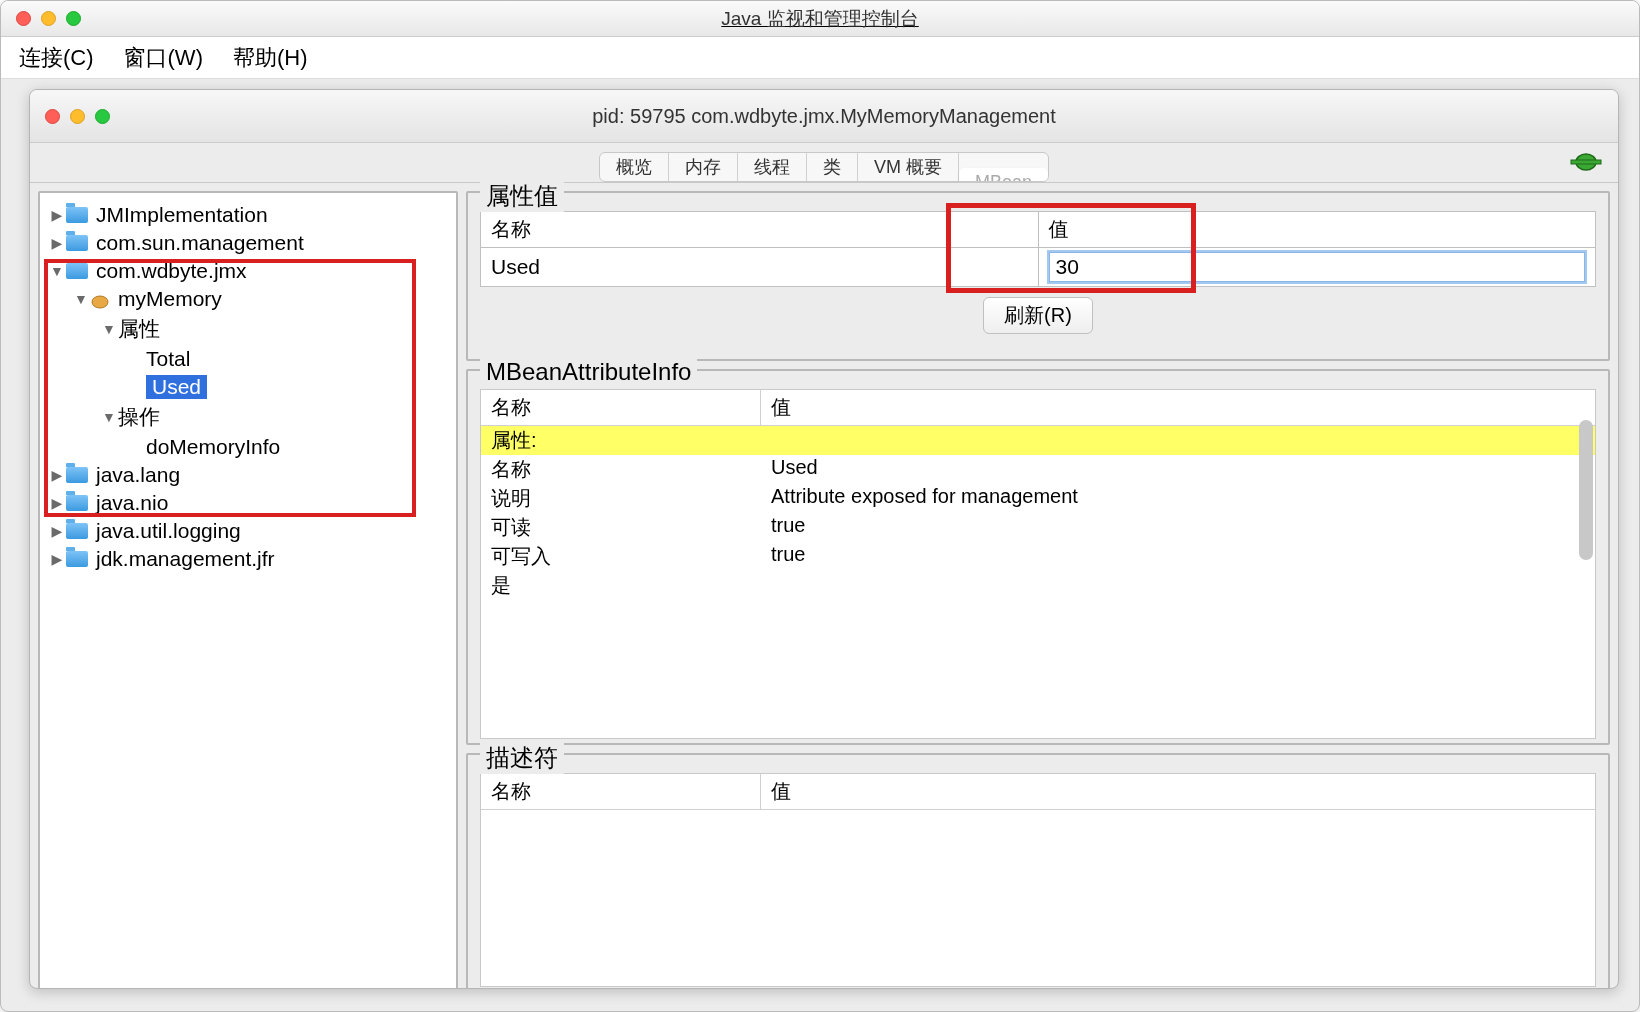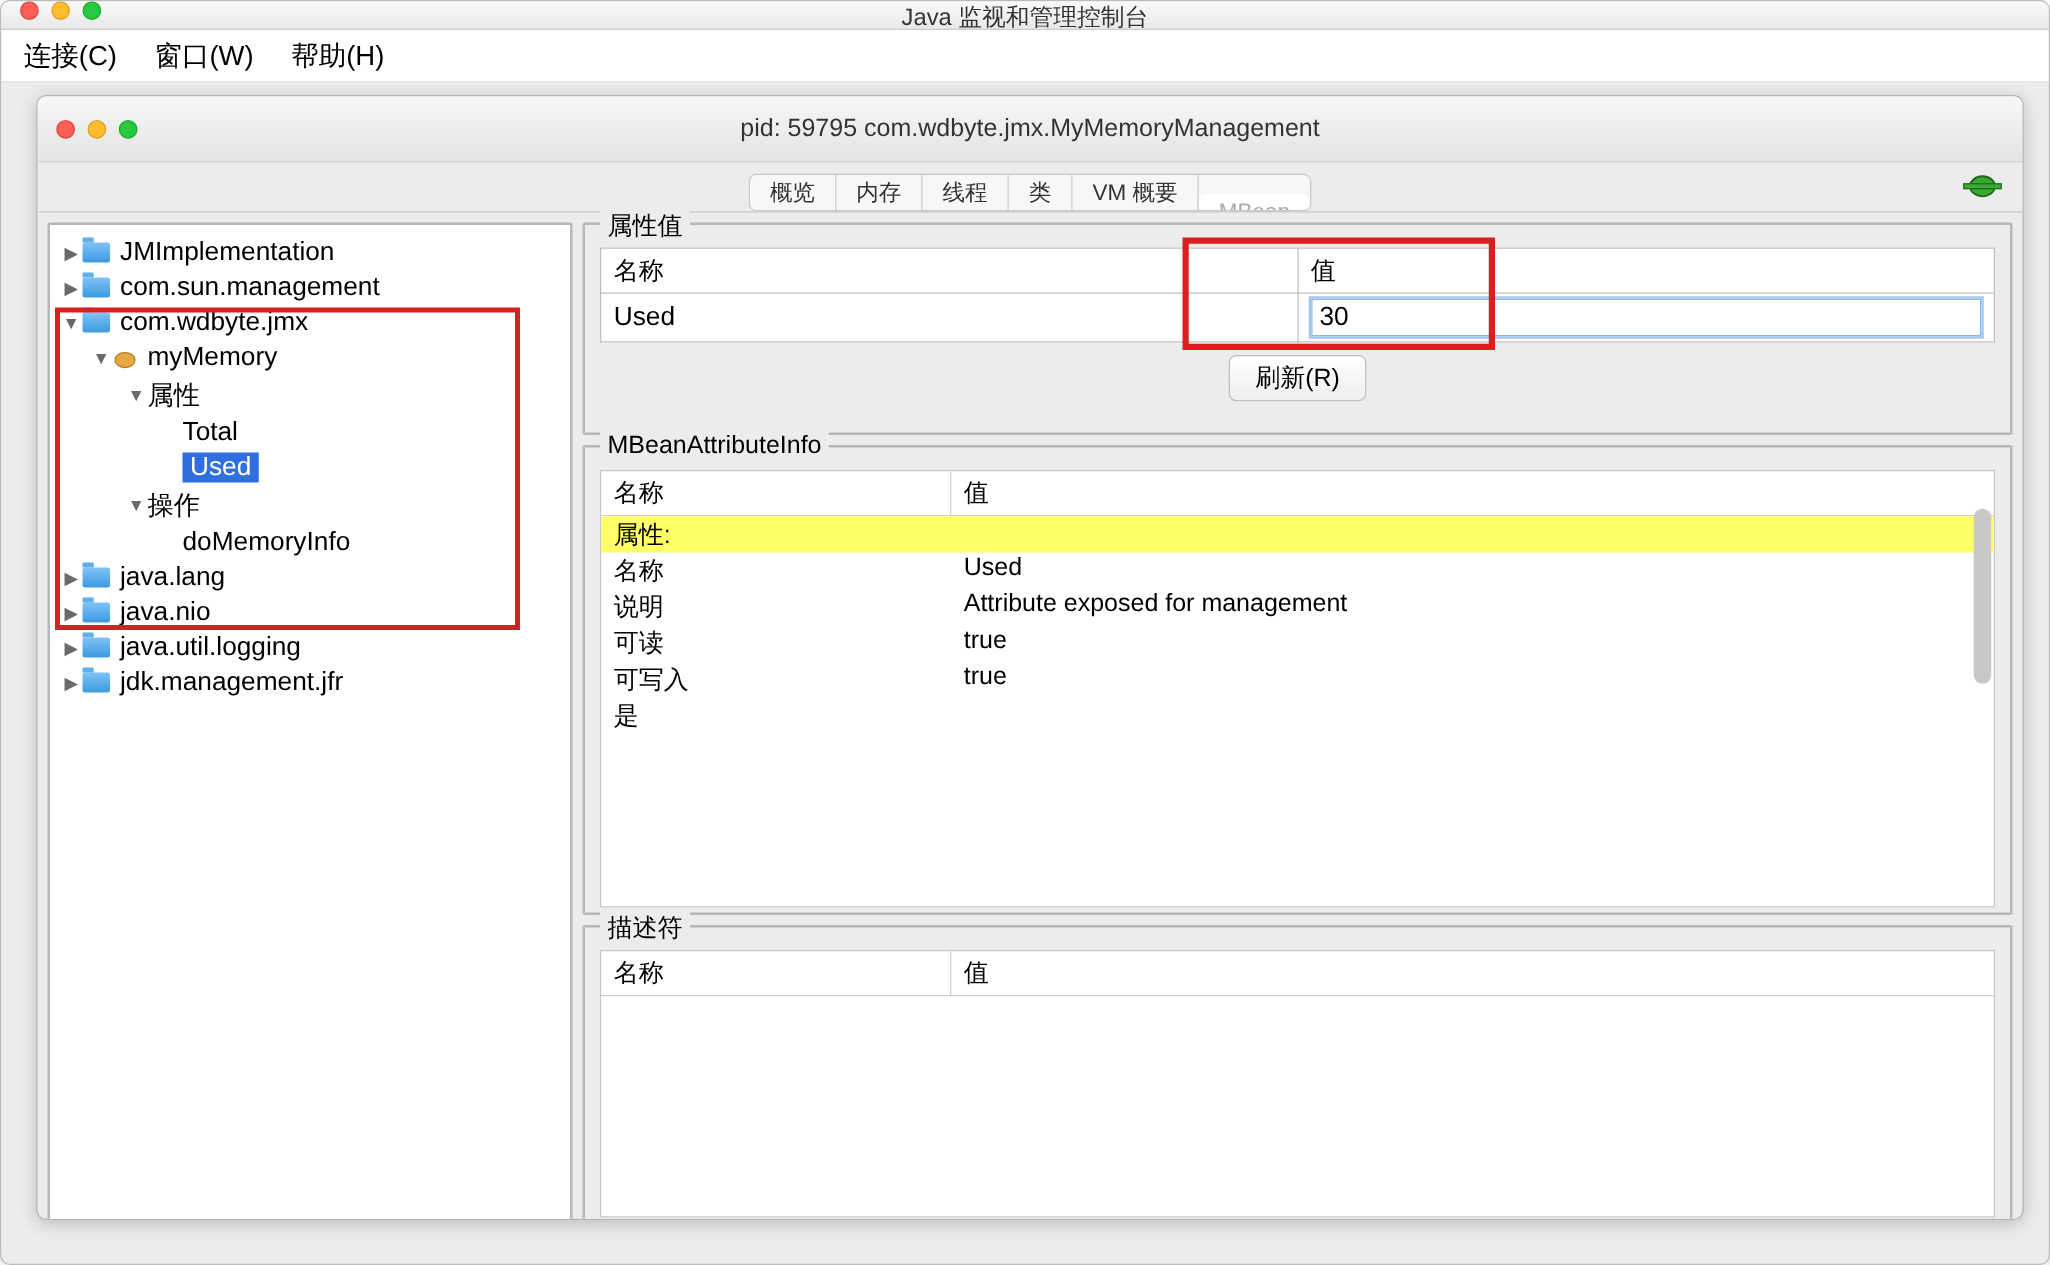--- a/index.html
+++ b/index.html
@@ -1,20 +1,20 @@
 <!DOCTYPE html>
 <html><head>
 <meta charset="utf-8">
 <style>
 * { box-sizing: border-box; margin: 0; padding: 0; }
 body { font-family: -apple-system, "Helvetica Neue", Arial, sans-serif; font-size: 16px; background: #fff; width: 1640px; height: 1012px; overflow: hidden; }
 
 .outer-window { width: 1640px; height: 1012px; background: #ececec; border: 1px solid #bbb; border-radius: 8px; overflow: hidden; box-shadow: 0 2px 10px rgba(0,0,0,0.15); }
 
-.titlebar { height: 23px; display: flex; align-items: flex-start; background: linear-gradient(#fafafa,#e8e8e8); border-bottom: 1px solid #ccc; position: relative; }
+.titlebar { height: 36px; display: flex; align-items: center; background: linear-gradient(#fafafa,#e8e8e8); border-bottom: 1px solid #ccc; position: relative; text-decoration: underline; }
 .traffic { display: flex; gap: 10px; padding-left: 15px; position: absolute; left: 0; }
 .dot { width: 15px; height: 15px; border-radius: 50%; }
 .dot.red { background: #ff5f57; border: 1px solid #e0443e; }
 .dot.yellow { background: #ffbd2e; border: 1px solid #dea123; }
 .dot.green { background: #28c940; border: 1px solid #1aab29; }
 .title { flex: 1; text-align: center; font-size: 19px; color: #333; font-weight: 500; }
 
 .menubar { height: 42px; background: #fff; display: flex; align-items: center; padding-left: 18px; gap: 30px; font-size: 22px; border-bottom: 1px solid #ddd; }
 .menubar span { cursor: default; }
 
@@ -44,21 +44,21 @@
 .indent-1 { padding-left: 28px; }
 .indent-2 { padding-left: 56px; }
 .indent-3 { padding-left: 84px; }
 .tree-sel { background: #2f6fde; color: #fff; padding: 0 6px; display: inline-block; }
 
 .red-box-tree { position: absolute; border: 4px solid #d92020; pointer-events: none; }
 
 .right-panel { flex: 1; display: flex; flex-direction: column; gap: 8px; }
 
 .fieldset { border: 2px solid #b8b8b8; border-radius: 2px; background: #ececec; position: relative; }
-.legend { position: absolute; top: -13px; left: 12px; background: #ececec; padding: 0 6px; font-size: 20px; }
+.legend { position: absolute; top: -13px; left: 12px; background: #ececec; padding: 0 6px; font-size: 24px; }
 
 .attr-val-box { height: 170px; padding: 18px 12px 10px 12px; }
 .attr-table { width: 100%; border-collapse: collapse; background: #fff; border: 1px solid #c0c0c0; }
 .attr-table th { text-align: left; font-weight: normal; padding: 4px 10px; border: 1px solid #c0c0c0; font-size: 20px; background: #fff; }
 .attr-table td { padding: 4px 10px; border: 1px solid #c0c0c0; font-size: 21px; background: #fff; }
 .attr-table input { width: 100%; border: 1px solid #8ab5e8; padding: 2px 6px; font-size: 21px; font-family: inherit; outline: 2px solid #a5c8f0; }
 
 .refresh-row { text-align: center; margin-top: 10px; }
 .refresh-btn { font-size: 20px; padding: 4px 20px; background: linear-gradient(#fff,#eee); border: 1px solid #c0c0c0; border-radius: 6px; cursor: pointer; }
 

